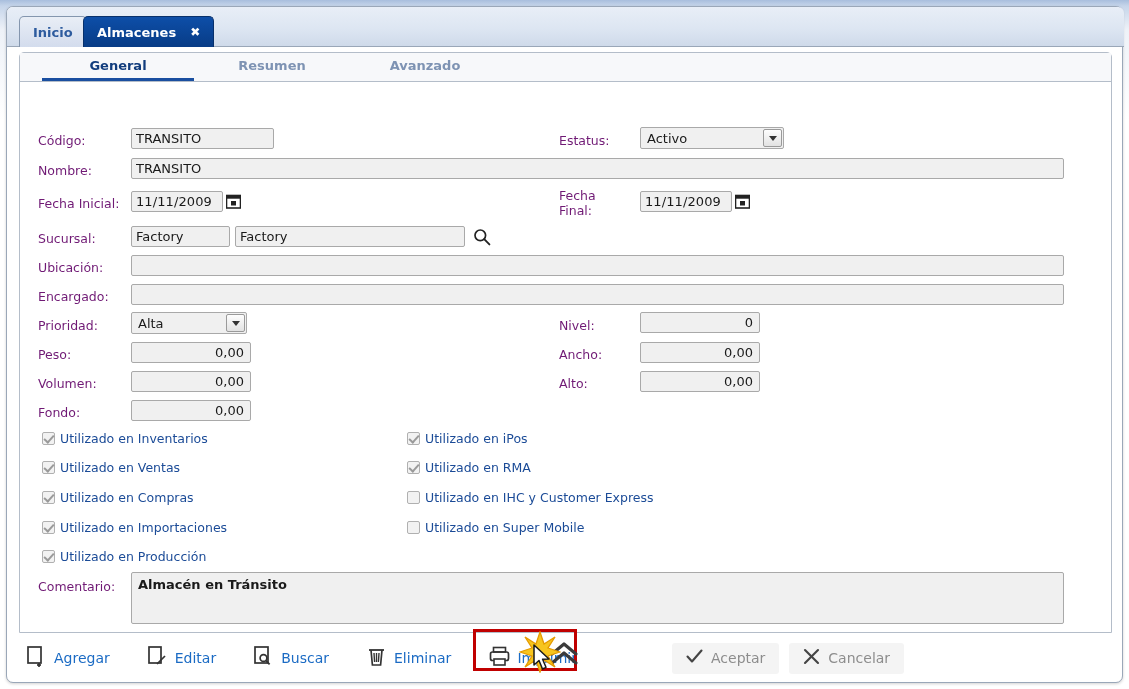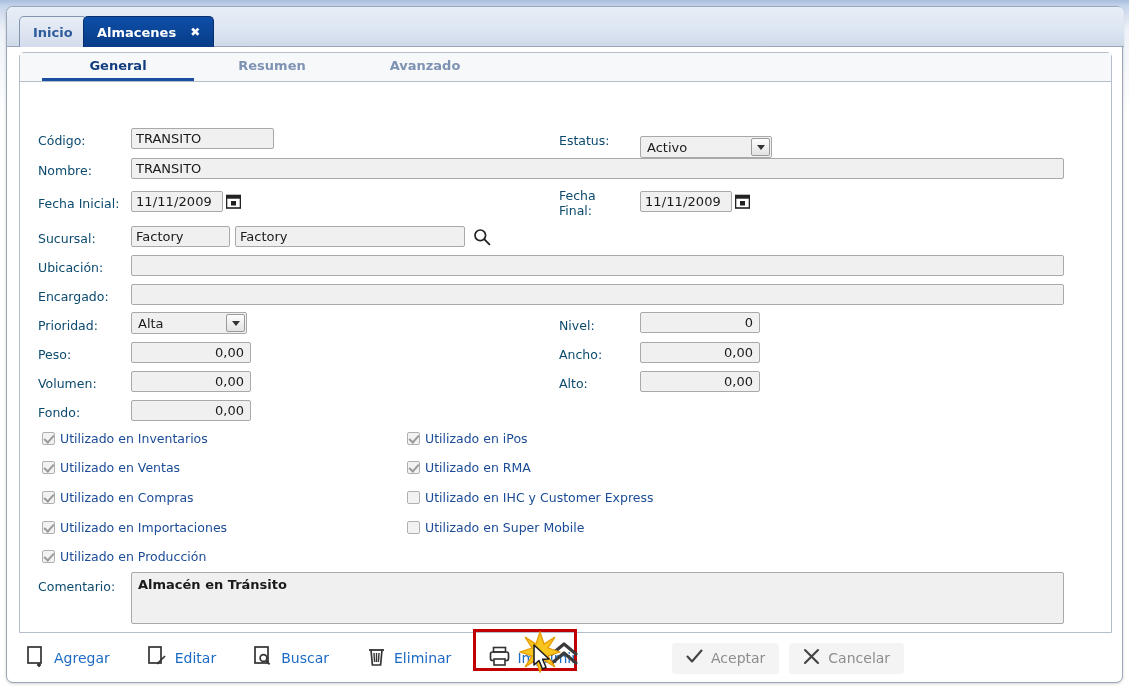--- a/index.html
+++ b/index.html
@@ -102,21 +102,21 @@
   #itab0 { left: 22px;  width: 152px; }
   #itab1 { left: 186px; width: 132px; }
   #itab2 { left: 340px; width: 130px; }
 
   
   #form { position: relative; width: 100%; height: 551px; }
 
   .lbl {
     position: absolute;
     font-size: 12.5px;
-    color: #0c4a6e;
+    color: #701a75;
     white-space: pre-line;
     line-height: 15px;
   }
 
   .fld {
     position: absolute;
     background: #f0f0f0;
     border: 1px solid #a9a9a9;
     border-radius: 2px;
     font-family: "DejaVu Sans", "Liberation Sans", sans-serif;
@@ -277,21 +277,21 @@
         <span>Avanzado</span>
       </div>
     </div>
 
     <div id="form">
 
       <div class="lbl" style="left:18px; top:51px;">Código:</div>
       <input class="fld" style="left: 111px; top: 46px; width: 143px;" value="TRANSITO">
 
       <div class="lbl" style="left:539px; top:51px;">Estatus:</div>
-      <div class="sel" style="left:620px; top:54px; width:132px;">
+      <div class="sel" style="left:620px; top:45px; width:144px;">
         <span class="txt">Activo</span>
         <span class="arrowbox">
             <i></i>
           </span>
       </div>
 
       <div class="lbl" style="left:18px; top:81px;">Nombre:</div>
       <input class="fld" style="left: 111px; top: 76px; width: 933px;" value="TRANSITO">
 
       <div class="lbl" style="left:18px; top:114px;">Fecha Inicial:</div>

